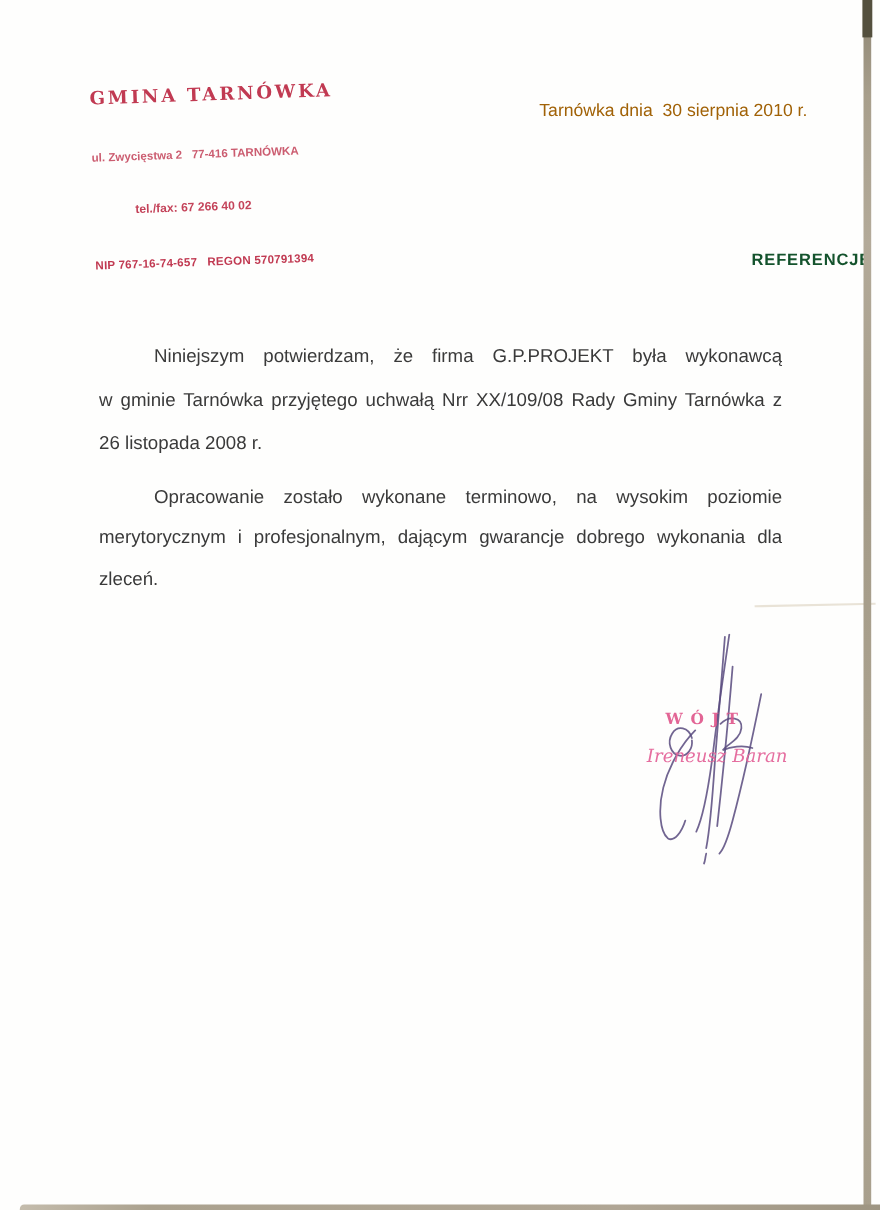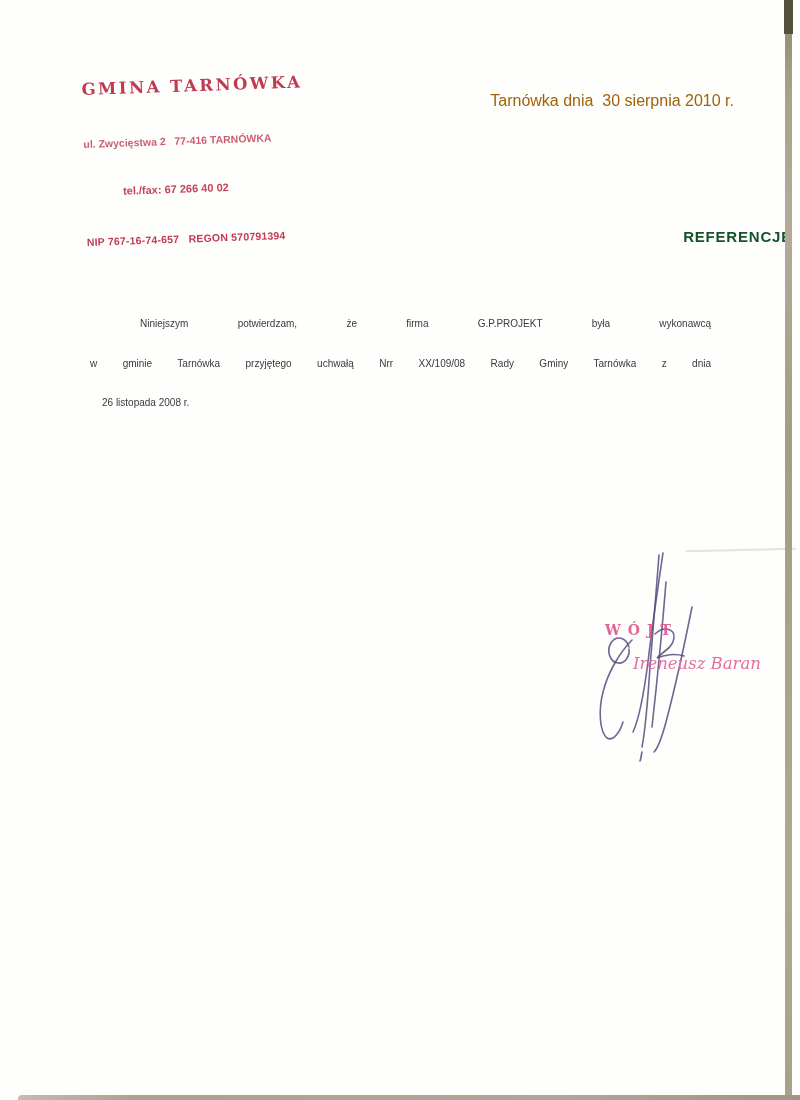--- a/index.html
+++ b/index.html
@@ -76,39 +76,39 @@
     color: #14532d;
   }
 
   
   .body-text {
     position: absolute;
     left: 90px;
     top: 304px;
     width: 621px;
     color: #3a3a3a;
-    font-size: 10px;
+    font-size: 17px;
   }
   .para { margin: 0 0 10px 0; }
   .jline {
     text-align: justify;
     text-align-last: justify;
     line-height: 39.5px;
     height: 39.5px;
     overflow: hidden;
   }
   .jline.indent { text-indent: 50px; }
-  .jline.lastline { text-align-last: left; margin-left: 12px; }
+  .jline.lastline { text-align-last: left; }
   .para2 .jline { line-height: 37.5px; height: 37.5px; }
 
   
   .signature-area {
     position: absolute;
     left: 580px;
-    top: 552px;
+    top: 576px;
     width: 130px;
     height: 225px;
     text-decoration: underline;
   }
   .sig-role {
     position: absolute;
     left: 17px;
     top: 70px;
     width: 82px;
     text-align: center;
@@ -124,21 +124,20 @@
     position: absolute;
     left: 8px;
     top: 102px;
     width: 120px;
     font-family: "DejaVu Serif", serif;
     font-style: italic;
     font-size: 16.5px;
     color: var(--sig-name-pink, #e4679b);
     opacity: 0.95;
     white-space: nowrap;
-    margin-left: 45px;
   }
   .sig-ink {
     position: absolute;
     left: 0; top: 0;
     width: 130px; height: 225px;
   }
   .sig-ink path {
     fill: none;
     stroke: var(--ink-purple, #584a7e);
     stroke-width: 1.6;
@@ -198,20 +197,25 @@
 
   <div class="date-line">Tarnówka dnia  30 sierpnia 2010 r.</div>
 
   <div class="doc-title">REFERENCJE</div>
 
   <div class="body-text">
     <div class="para para1">
       <div class="jline indent">Niniejszym potwierdzam, że firma G.P.PROJEKT była wykonawcą</div>
       <div class="jline">w gminie Tarnówka przyjętego uchwałą Nrr XX/109/08 Rady Gminy Tarnówka z dnia</div>
       <div class="jline lastline">26 listopada 2008 r.</div>
+    </div>
+    <div class="para para2">
+      <div class="jline indent">Opracowanie zostało wykonane terminowo, na wysokim poziomie</div>
+      <div class="jline">merytorycznym i profesjonalnym, dającym gwarancje dobrego wykonania dla innych</div>
+      <div class="jline lastline">zleceń.</div>
     </div>
   </div>
 
   <div class="signature-area">
     <svg class="sig-ink" viewBox="0 0 130 225" aria-hidden="true">
       <path d="M 83,1 C 78,35 72,75 68,110 C 65,133 60,165 53,180"></path>
       <path d="M 79,3 C 76,40 73,80 70,115 C 68,145 66,175 62,195"></path>
       <path d="M 86,30 C 82,80 77,130 72,175"></path>
       <path d="M 112,55 C 104,95 94,140 86,170 C 82,185 78,196 74,200"></path>
       <path d="M 52,88 C 40,100 28,120 23,140 C 18,160 20,180 27,186 C 33,190 40,180 43,170"></path>

